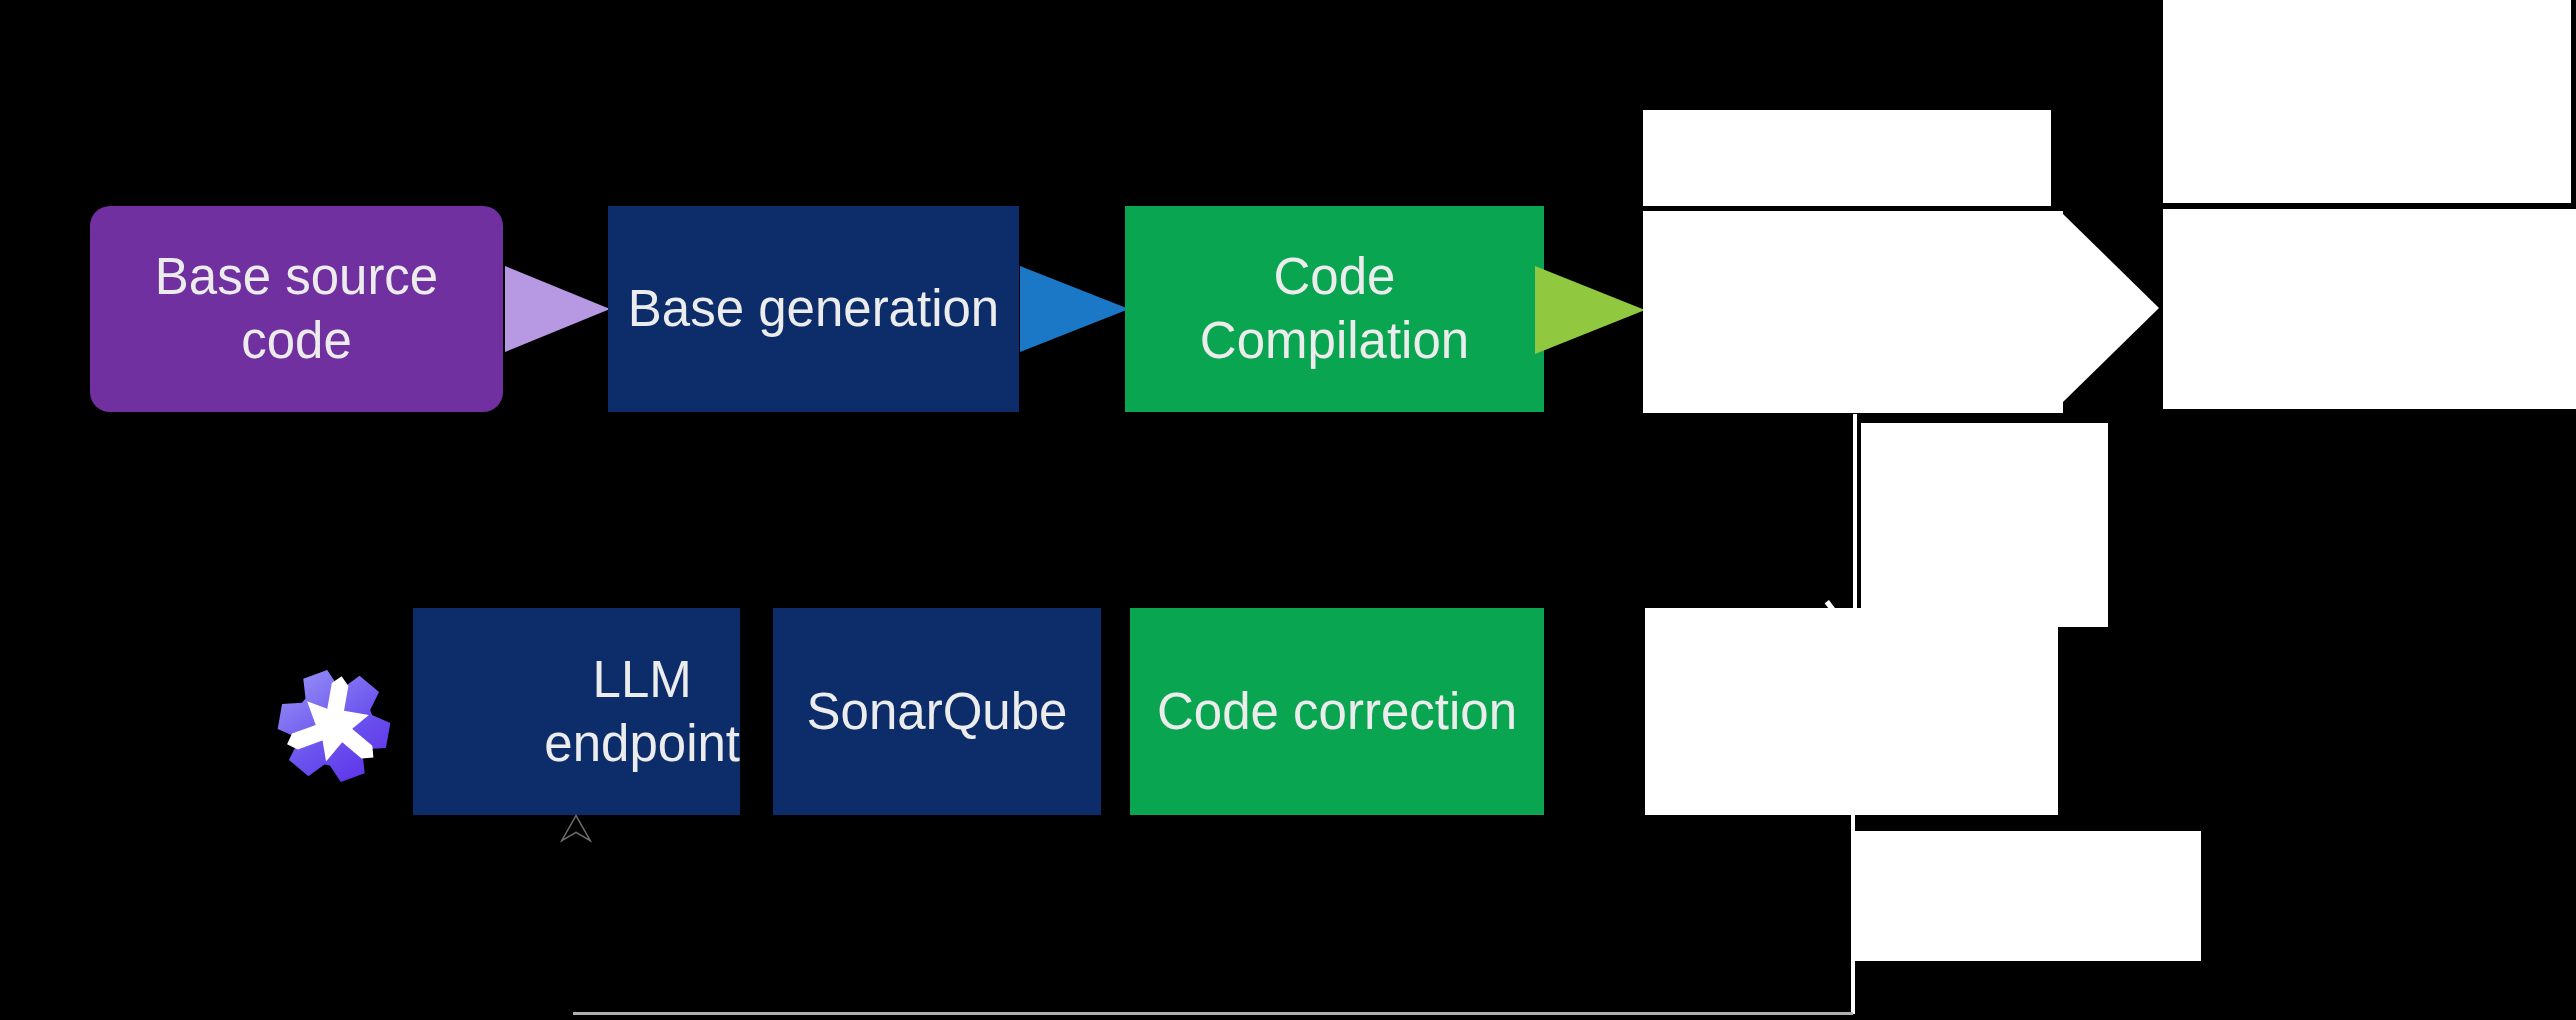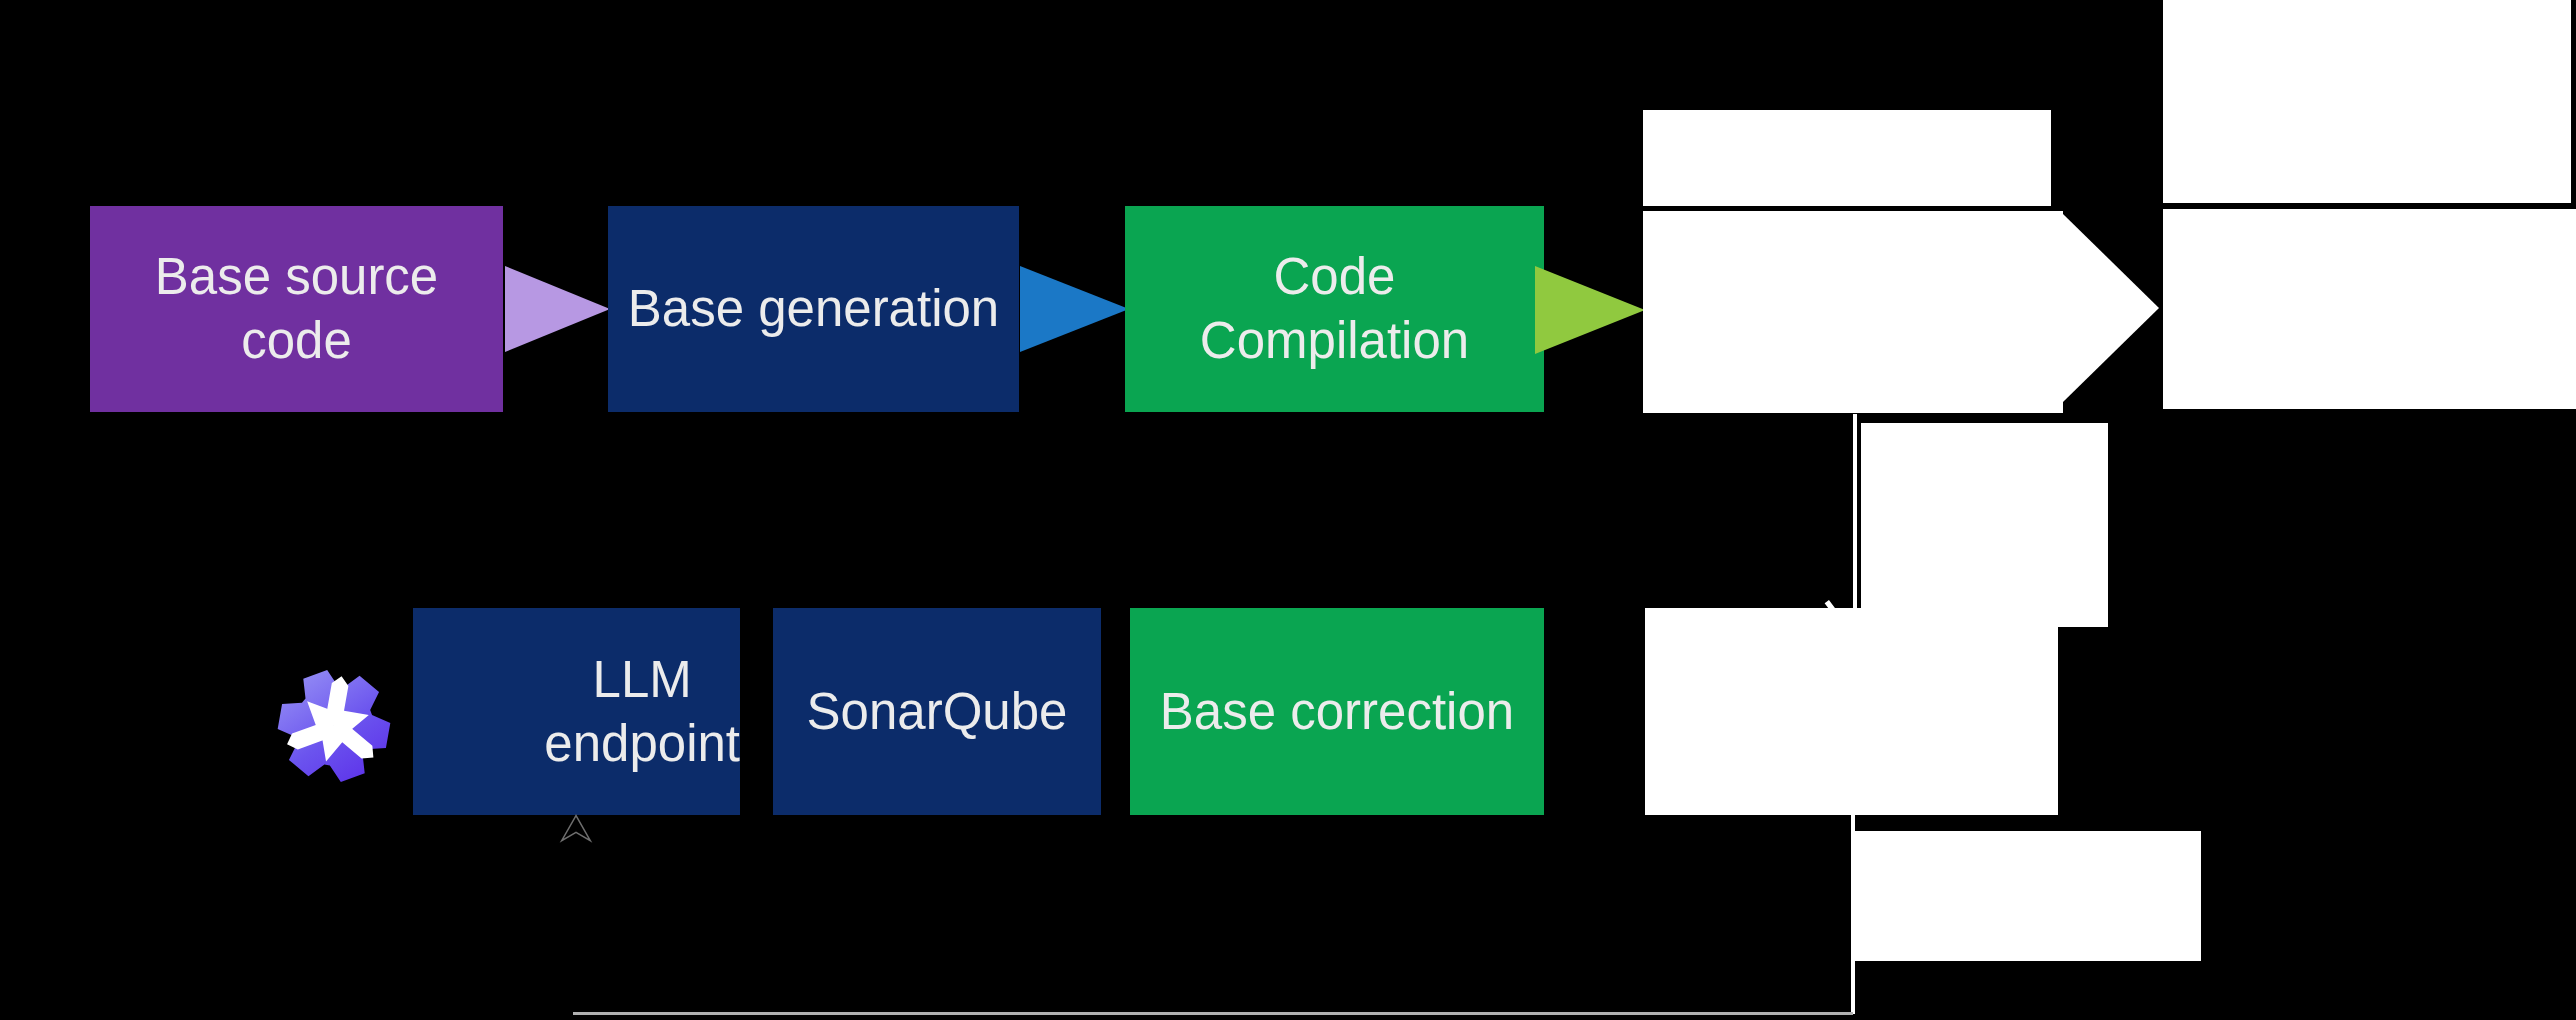--- a/index.html
+++ b/index.html
@@ -30,21 +30,21 @@
   .tri-white{border-top:94px solid transparent;border-bottom:94px solid transparent;border-left:96px solid #FFFFFF;}
   .vline{position:absolute;background:#FFFFFF;}
   .hline{position:absolute;background:#B0B0B0;}
   svg{position:absolute;display:block;}
 </style>
 </head>
 <body>
 
 <div id="stage">
 
-  <div class="node purple" style="left:90px;top:206px;width:413px;height:206px;">
+  <div class="node purple" style="left:90px;top:206px;width:413px;height:206px;border-radius:20px;">
     <span>Base source
 code</span>
   </div>
 
   <div class="tri tri-lavender" style="left:505px;top:266px;"></div>
 
   <div class="node navy" style="left:608px;top:206px;width:411px;height:206px;">
     <span>Base generation</span>
   </div>
 
@@ -95,21 +95,21 @@
   <div class="node navy" style="left:413px;top:608px;width:327px;height:207px;justify-content:flex-end;">
     <span>LLM
 endpoint</span>
   </div>
 
   <div class="node navy" style="left:773px;top:608px;width:328px;height:207px;">
     <span>SonarQube</span>
   </div>
 
   <div class="node green" style="left:1130px;top:608px;width:414px;height:207px;">
-    <span>Base correction</span>
+    <span>Code correction</span>
   </div>
 
   <div class="whitebox" style="left:1645px;top:608px;width:413px;height:207px;"></div>
 
   <svg style="left:558px;top:812px;" width="36" height="31" viewBox="0 0 60 52">
     <path d="M30 6 L6 48 L30 34 L54 48 Z" fill="none" stroke="#6E6E6E" stroke-width="2.5"></path>
   </svg>
 
   <div class="whitebox" style="left:1854px;top:831px;width:347px;height:130px;"></div>
 

